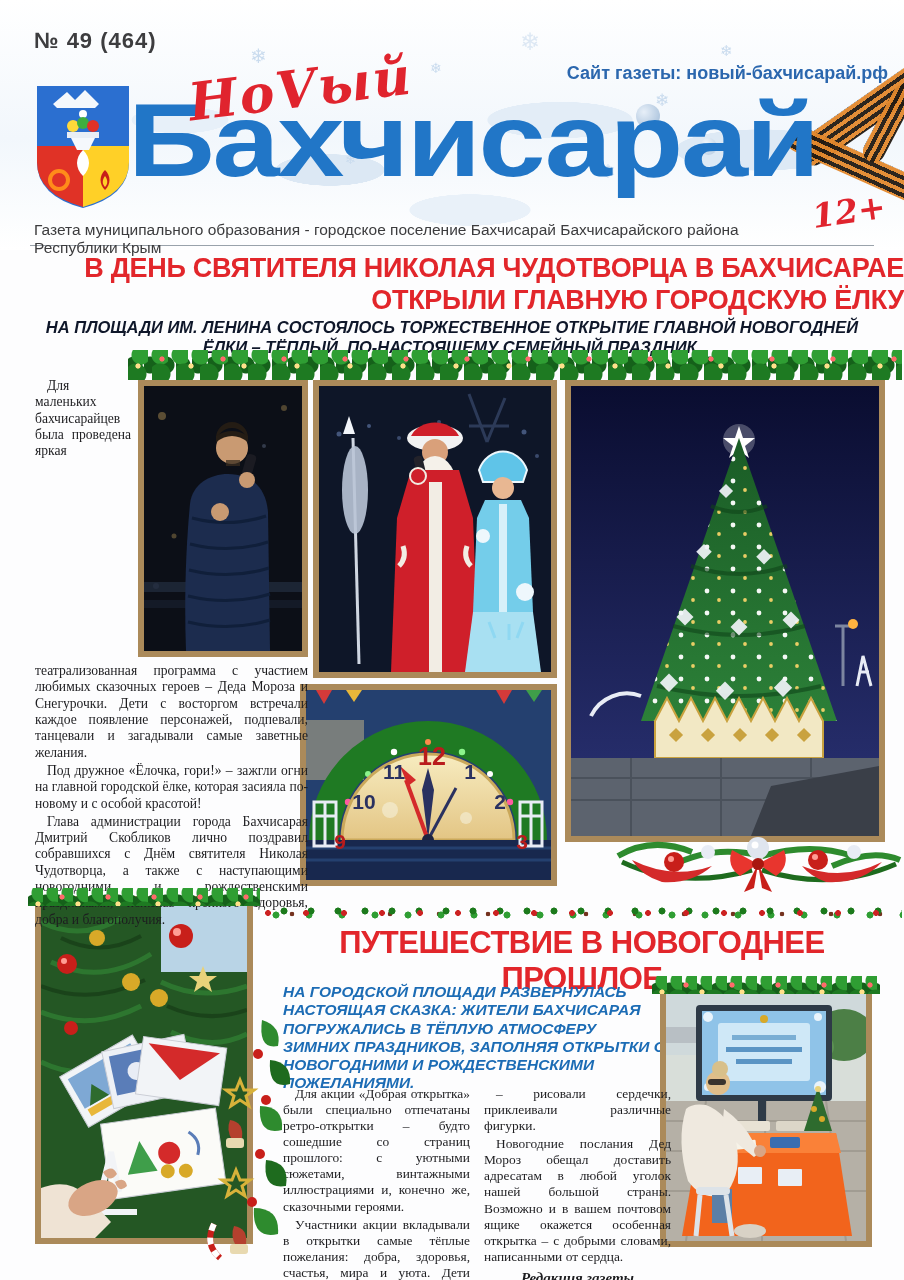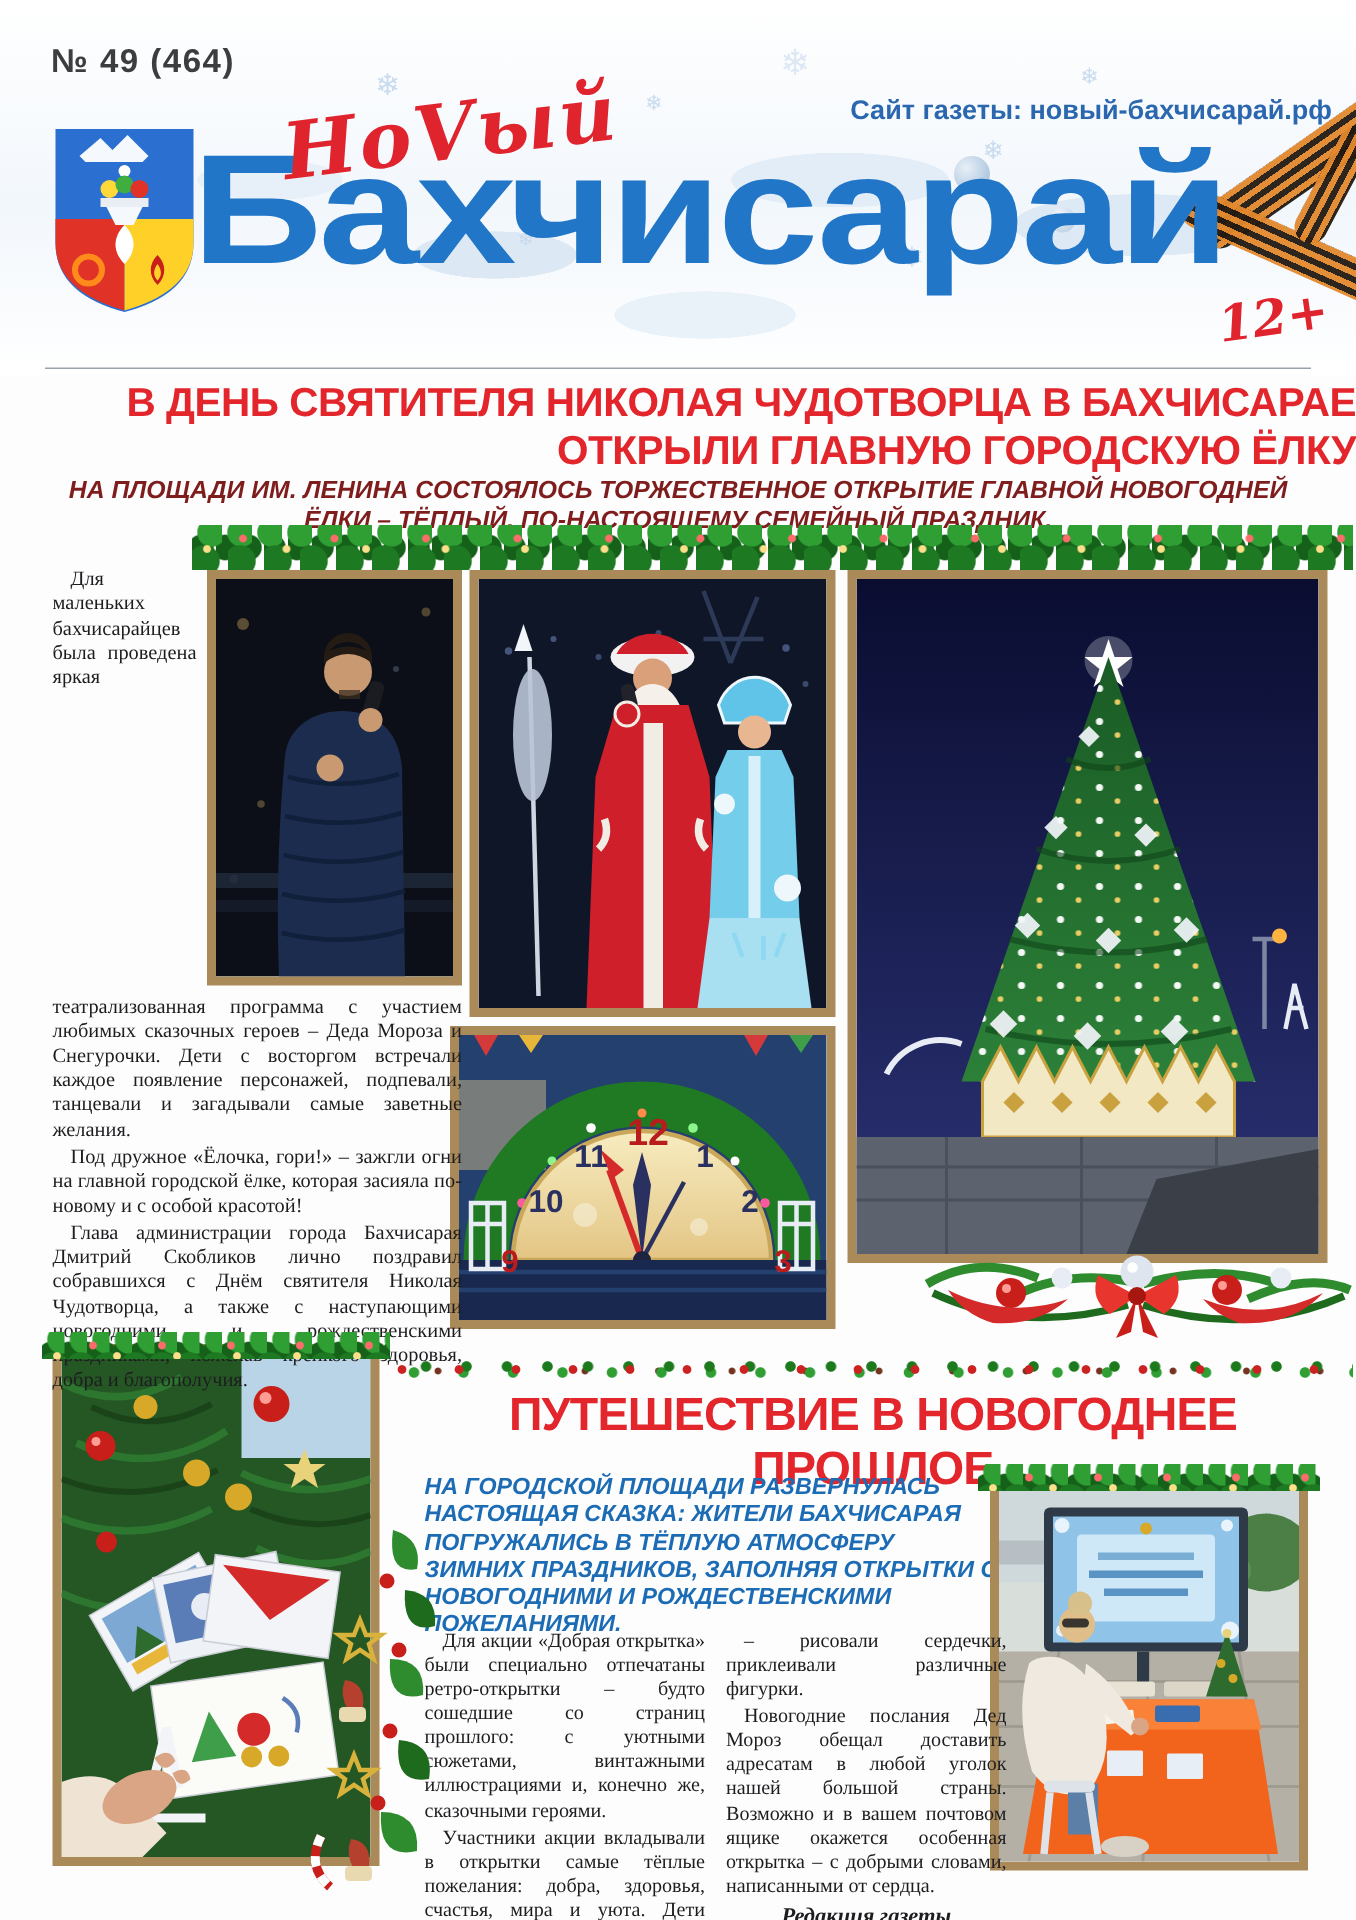--- a/index.html
+++ b/index.html
@@ -31,21 +31,21 @@
     border-radius:12px;z-index:2;opacity:.95;}
   .ribbon.r1{left:788px;top:100px;width:150px;height:30px;transform:rotate(-35deg);}
   .ribbon.r2{left:782px;top:152px;width:150px;height:26px;transform:rotate(24deg);}
   .ribbon.r3{left:846px;top:112px;width:86px;height:22px;transform:rotate(-62deg);z-index:4;}
   .ball{border-radius:50%;z-index:1;}
   .snow{color:#c9dbee;z-index:1;}
   
   .h1line{left:0;width:904px;text-align:right;font-weight:800;color:#e2262b;font-size:27px;
     letter-spacing:-.3px;}
   .lead1{left:42px;top:317px;width:820px;text-align:center;font-weight:bold;font-style:italic;
-    color:#7f1d1d;font-size:16.5px;line-height:1.22;}
+    color:#0f172a;font-size:16.5px;line-height:1.22;}
   .h2line{left:262px;top:925px;width:640px;text-align:center;font-weight:800;color:#e2262b;
     font-size:31px;letter-spacing:-.5px;}
   .lead2{left:283px;top:983px;width:384px;font-weight:bold;font-style:italic;color:#1c6cb5;
     font-size:15.5px;line-height:1.18;}
   
   .garland{z-index:6;
     background-image:
       radial-gradient(circle at 10px 16px,#ffe08a 2.2px,transparent 3px),
       radial-gradient(circle at 34px 9px,#ff6b6b 2.2px,transparent 3px),
       radial-gradient(circle at 8px 24px,#1e7a22 10px,transparent 11px),
@@ -120,20 +120,21 @@
         <path d="M70,92 C73,96 73,100 70,103 C67,100 67,96 70,92 Z" fill="#ffd027"></path>
       </svg>
     </div>
 
     <div class="abs ribbon r1"></div>
     <div class="abs ribbon r2"></div>
     <div class="abs script-title">НоVый</div>
     <div class="abs big-title">Бахчисарай</div>
     <div class="abs ribbon r3"></div>
     <div class="abs age-mark">12+</div>
+    <div class="abs tagline">Газета муниципального образования - городское поселение Бахчисарай Бахчисарайского района Республики Крым</div>
     <div class="abs head-rule"></div>
   </div>
 
   <div class="abs h1line" style="top:253px;">В ДЕНЬ СВЯТИТЕЛЯ НИКОЛАЯ ЧУДОТВОРЦА В БАХЧИСАРАЕ</div>
   <div class="abs h1line" style="top:285px;">ОТКРЫЛИ ГЛАВНУЮ ГОРОДСКУЮ ЁЛКУ</div>
   <div class="abs lead1">НА ПЛОЩАДИ ИМ. ЛЕНИНА СОСТОЯЛОСЬ ТОРЖЕСТВЕННОЕ ОТКРЫТИЕ ГЛАВНОЙ НОВОГОДНЕЙ ЁЛКИ – ТЁПЛЫЙ, ПО-НАСТОЯЩЕМУ СЕМЕЙНЫЙ ПРАЗДНИК.</div>
 
   <div class="abs garland" style="left:128px;top:350px;width:774px;height:30px;"></div>
 
   <div class="abs article1">

